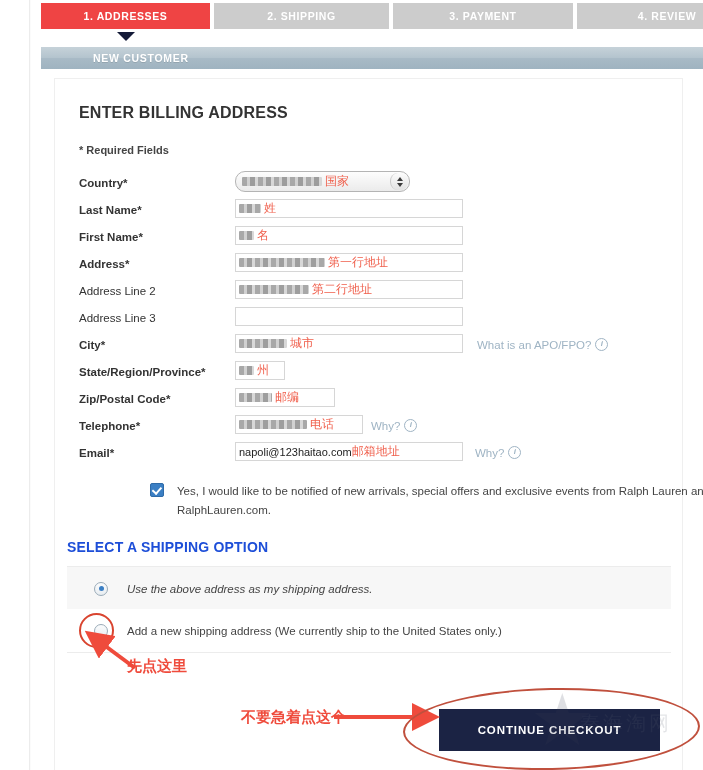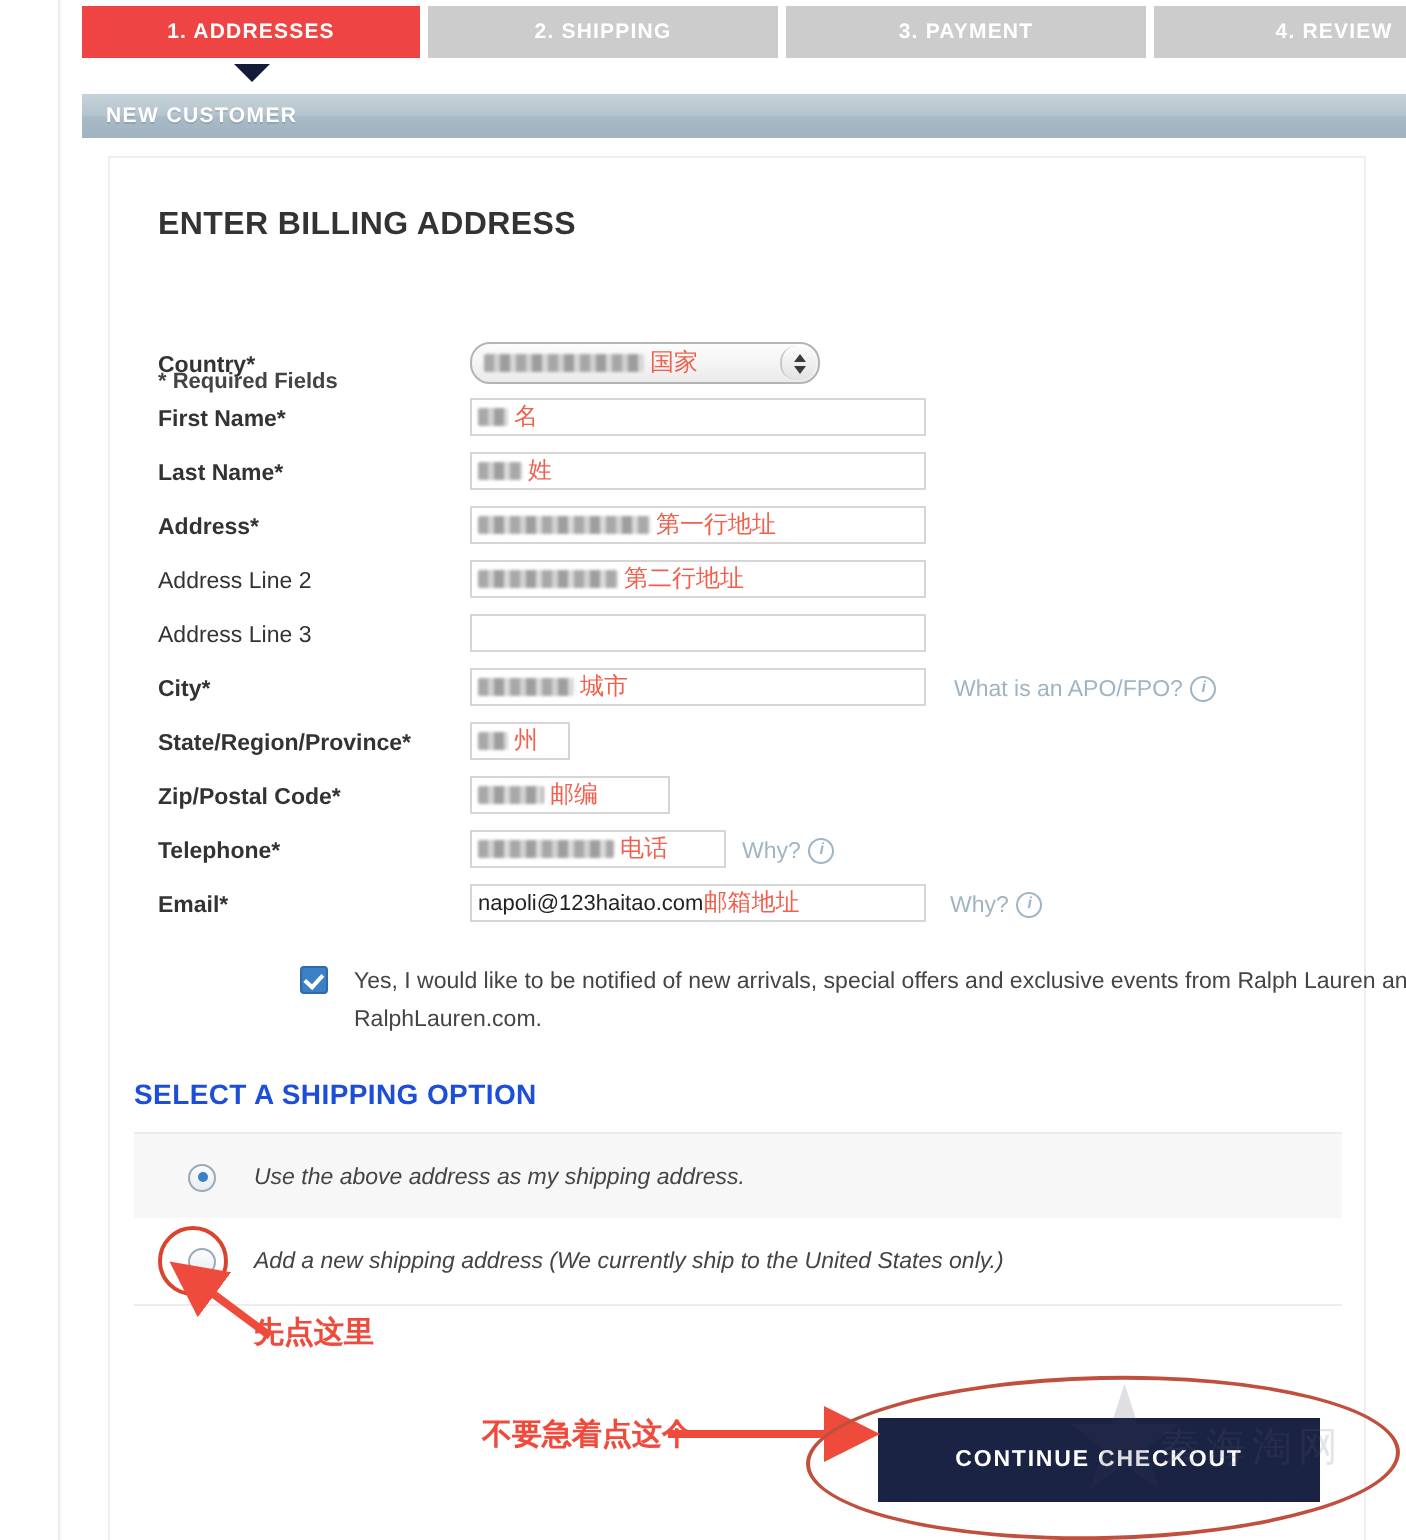--- a/index.html
+++ b/index.html
@@ -35,31 +35,31 @@
   }
 
   
   .band{
     position:absolute;left:41px;top:47px;width:662px;height:22px;
     background:linear-gradient(to bottom,#c6d2d9 0%,#b4c4ce 48%,#a8bac6 52%,#9fb3c0 100%);
     display:flex;align-items:center;
   }
   .band-title{
     color:#ffffff;font-size:10.5px;font-weight:bold;letter-spacing:.7px;
-    padding-left:12px;text-shadow:0 1px 0 rgba(0,0,0,.10);
+    padding-left:12px;text-shadow:0 1px 0 rgba(0,0,0,.10);margin-left:40px;
   }
 
   
   .card{
     position:absolute;left:54px;top:78px;width:629px;height:692px;
     background:#ffffff;border:1px solid #efefef;border-bottom:none;box-sizing:border-box;
   }
 
   .h1{position:absolute;left:24px;top:25px;font-size:16px;font-weight:bold;color:#333;letter-spacing:.2px;}
-  .req{position:absolute;left:24px;top:65px;font-size:11px;font-weight:bold;color:#444;margin-top:41px;}
+  .req{position:absolute;left:24px;top:65px;font-size:11px;font-weight:bold;color:#444;}
 
   
   .form{position:absolute;left:24px;top:93px;width:590px;}
   .row{position:relative;height:27px;}
   .lbl{position:absolute;left:0;top:5px;font-size:11.5px;color:#333;width:150px;}
   .lbl.b{font-weight:bold;}
 
   .fld{position:absolute;left:156px;top:0;height:19px;
        border:1px solid #d6d6d6;background:#fff;box-sizing:border-box;
        font-size:11px;color:#222;display:flex;align-items:center;padding:0 3px;overflow:hidden;}
@@ -91,21 +91,21 @@
   .cbx{position:absolute;left:71px;top:1px;width:12px;height:12px;border-radius:2px;
     background:#3b7fc4;border:1px solid #2f6ba8;}
   .cbx:after{content:"";position:absolute;left:3px;top:1px;width:3.5px;height:7px;
     border:solid #fff;border-width:0 2px 2px 0;transform:rotate(42deg);}
   .optin-txt{position:absolute;left:98px;top:0;width:540px;font-size:11.5px;color:#444;line-height:19px;}
 
   
   .h2{position:absolute;left:12px;top:460px;font-size:14px;font-weight:bold;color:#1d4ed8;letter-spacing:.2px;}
   .shiprow{position:absolute;left:12px;width:604px;height:43px;display:flex;align-items:center;}
   .shiprow.r1{top:487px;background:#f7f7f7;border-top:1px solid #ececec;border-bottom:1px solid #ececec;font-style:italic;}
-  .shiprow.r2{top:530px;background:#ffffff;border-bottom:1px solid #ececec;font-style:italic;}
+  .shiprow.r2{top:530px;background:#ffffff;border-bottom:1px solid #ececec;}
   .radio{position:absolute;left:27px;width:14px;height:14px;border-radius:50%;
     border:1px solid #9aabb8;background:linear-gradient(to bottom,#fbfcfd,#e8edf1);box-sizing:border-box;}
   .radio.on:after{content:"";position:absolute;left:3.5px;top:3.5px;width:5px;height:5px;border-radius:50%;background:#3b7fc4;}
   .shiplbl{position:absolute;left:60px;font-size:11.5px;color:#444;}
 
   
   .btn{position:absolute;left:439px;top:709px;width:221px;height:42px;
     background:#1b2344;color:#fff;font-size:11.5px;font-weight:bold;letter-spacing:.9px;
     display:flex;align-items:center;justify-content:center;border:none;cursor:pointer;}
 
@@ -165,32 +165,32 @@
           <span class="redact" style="width:80px"></span>
           <span class="cn">国家</span>
           <span class="sel-btn">
             <span class="tri-u"></span>
               <span class="tri-d"></span>
           </span>
         </div>
       </div>
 
       <div class="row">
+        <div class="lbl b">Last Name*</div>
+        <div class="fld" style="width:228px">
+          <span class="redact" style="width:22px"></span>
+          <span class="cn">姓</span>
+        </div>
+      </div>
+
+      <div class="row">
         <div class="lbl b">First Name*</div>
         <div class="fld" style="width:228px">
           <span class="redact" style="width:15px"></span>
           <span class="cn">名</span>
-        </div>
-      </div>
-
-      <div class="row">
-        <div class="lbl b">Last Name*</div>
-        <div class="fld" style="width:228px">
-          <span class="redact" style="width:22px"></span>
-          <span class="cn">姓</span>
         </div>
       </div>
 
       <div class="row">
         <div class="lbl b">Address*</div>
         <div class="fld" style="width:228px">
           <span class="redact" style="width:86px"></span>
           <span class="cn">第一行地址</span>
         </div>
       </div>

